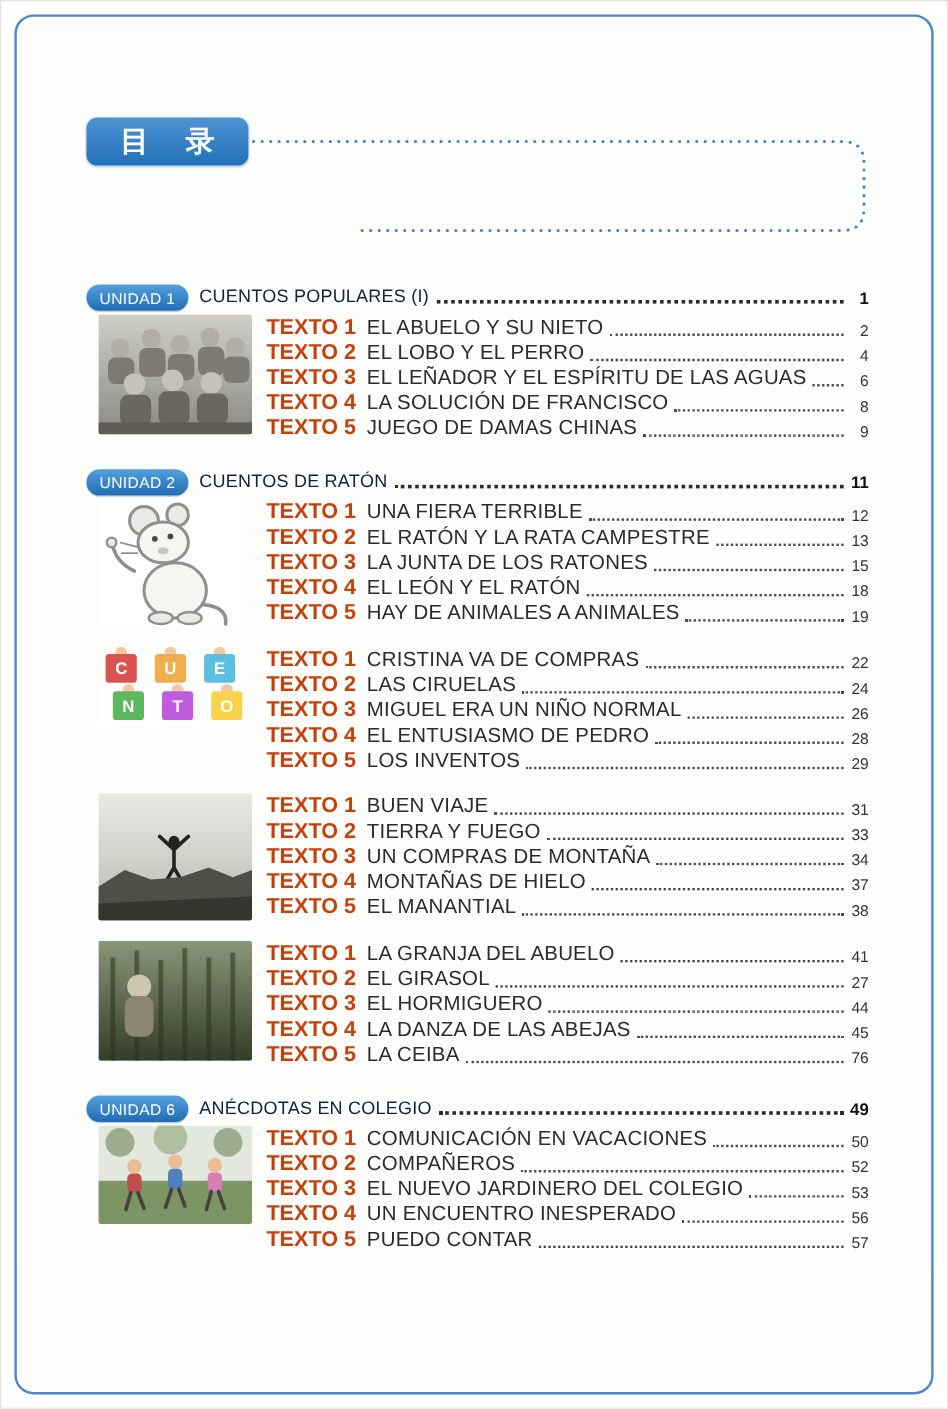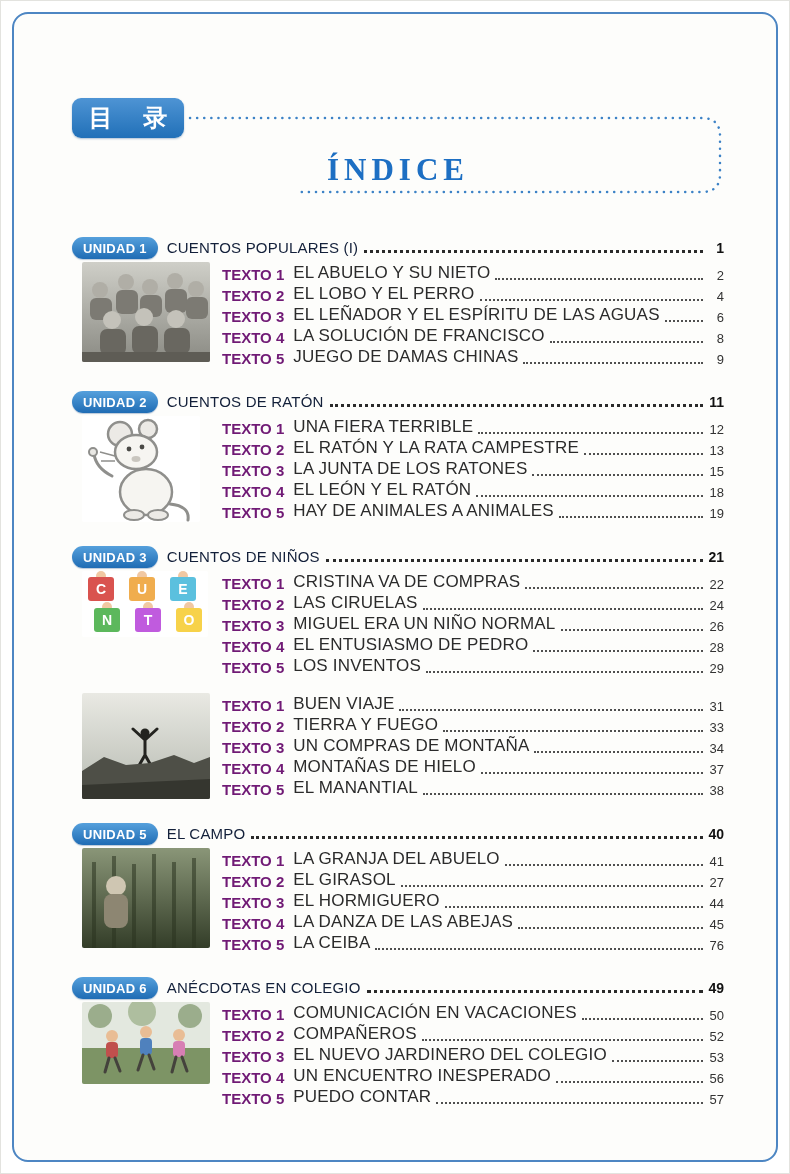--- a/index.html
+++ b/index.html
@@ -13,72 +13,71 @@
     position:absolute;inset:12px;
     border:2px solid #4d86c3;border-radius:16px;
     background:#fdfdfb;
   }
   .content{position:absolute;left:72px;right:66px;top:88px;}
 
   
   .header{position:relative;height:142px;}
   .deco{position:absolute;left:0;top:0;pointer-events:none;}
   .cn-badge{
-    position:absolute;left:0;top:10px;width:112px;height:40px;box-sizing:border-box;
+    position:absolute;left:0;top:10px;width:135px;height:40px;box-sizing:border-box;
     background:linear-gradient(#4e94d4,#2170b8);
     border-radius:9px;color:#fff;font-size:24px;font-weight:bold;
     display:flex;align-items:center;justify-content:center;
     letter-spacing:12px;padding-left:12px;
     box-shadow:0 1px 2px rgba(30,80,140,.35);
   }
   .main-title{
     position:absolute;left:50%;top:64px;transform:translateX(-50%);
     font-family:"Liberation Serif", serif;font-weight:bold;
     font-size:31px;color:#1d6fc3;letter-spacing:5px;
     background:#fdfdfb;padding:0 10px;z-index:2;white-space:nowrap;
   }
 
   
   .unit{margin-bottom:17px;}
   .uhead{display:flex;align-items:flex-end;height:26px;}
   .ubadge{
     background:linear-gradient(#55a0dc,#1f6cb4);
-    color:#fff;font-weight:bold;font-size:13px;
+    color:#fff;font-weight:normal;font-size:13px;
     padding:4px 11px 3px;border-radius:13px;margin-right:9px;margin-bottom:-3px;
     white-space:nowrap;letter-spacing:.3px;
     box-shadow:0 1px 1px rgba(30,80,140,.3);
   }
   .utitle{font-weight:normal;font-size:15px;color:#13203a;letter-spacing:.2px;white-space:nowrap;line-height:1.1;}
   .leader{flex:1 1 auto;border-bottom:3px dotted #2a2a2a;margin:0 3px 3px 6px;min-width:12px;}
   .leader.thin{border-bottom:2px dotted #4f4f4f;margin:0 3px 3px 5px;}
   .upage{font-weight:bold;font-size:14px;color:#111;min-width:18px;text-align:right;line-height:1.1;}
 
   .ubody{display:flex;margin-top:6px;}
   .uimg{width:150px;flex:0 0 150px;padding-left:10px;box-sizing:border-box;}
   .uimg svg{display:block;border-radius:2px;}
   .tlist{flex:1 1 auto;display:flex;flex-direction:column;}
   .trow{display:flex;align-items:flex-end;height:21px;}
-  .tlabel{color:#701a75;font-weight:bold;font-size:15px;margin-right:9px;white-space:nowrap;line-height:1.1;}
+  .tlabel{color:#c2410c;font-weight:bold;font-size:18px;margin-right:9px;white-space:nowrap;line-height:1.1;}
   .ttitle{font-size:17px;color:#2b2b2b;white-space:nowrap;letter-spacing:.2px;line-height:1.1;}
   .tpage{font-size:13px;color:#333;min-width:18px;text-align:right;line-height:1.1;}
 </style>
 </head>
 <body>
 
 <div class="scan-edge"></div>
 <div class="frame"></div>
 
 <div class="content">
 
   <div class="header">
     <svg class="deco" width="652" height="142" viewBox="0 0 652 142">
       <path d="M118 30 H 630 Q 648 30 648 48 V 86 Q 648 104 630 104 H 228" fill="none" stroke="#3c82c6" stroke-width="2.5" stroke-dasharray="0.1 7" stroke-linecap="round"></path>
     </svg>
     <div class="cn-badge">目 录</div>
-    <div class="main-title">ÍNDICE</div>
   </div>
 
   <div id="units">
       <div class="unit">
     <div class="uhead">
       <span class="ubadge">UNIDAD 1</span>
       <span class="utitle">CUENTOS POPULARES (I)</span>
       <span class="leader"></span>
       <span class="upage">1</span>
     </div>
@@ -207,26 +206,20 @@
             <div class="trow">
       <span class="tlabel">TEXTO 5</span>
       <span class="ttitle">HAY DE ANIMALES A ANIMALES</span>
       <span class="leader thin"></span>
       <span class="tpage">19</span>
     </div>
           </div>
     </div>
       </div>
       <div class="unit">
-    <div class="uhead">
-      <span class="ubadge">UNIDAD 3</span>
-      <span class="utitle">CUENTOS DE NIÑOS</span>
-      <span class="leader"></span>
-      <span class="upage">21</span>
-    </div>
     <div class="ubody">
       <div class="uimg">
             <svg width="126" height="66" viewBox="0 0 126 66">
               <rect width="126" height="66" fill="#ffffff"></rect>
               <circle cx="19" cy="5" r="5" fill="#f1c8a2"></circle>
               <rect x="6" y="6" width="26" height="24" rx="3" fill="#d9534f"></rect>
               <text x="19" y="23" text-anchor="middle" font-size="14" font-weight="bold" fill="#ffffff" font-family="Liberation Sans, sans-serif">C</text>
               <circle cx="60" cy="5" r="5" fill="#f1c8a2"></circle>
               <rect x="47" y="6" width="26" height="24" rx="3" fill="#f0ad4e"></rect>
               <text x="60" y="23" text-anchor="middle" font-size="14" font-weight="bold" fill="#ffffff" font-family="Liberation Sans, sans-serif">U</text>
@@ -323,26 +316,20 @@
             <div class="trow">
       <span class="tlabel">TEXTO 5</span>
       <span class="ttitle">EL MANANTIAL</span>
       <span class="leader thin"></span>
       <span class="tpage">38</span>
     </div>
           </div>
     </div>
       </div>
       <div class="unit">
-    <div class="uhead">
-      <span class="ubadge">UNIDAD 5</span>
-      <span class="utitle">EL CAMPO</span>
-      <span class="leader"></span>
-      <span class="upage">40</span>
-    </div>
     <div class="ubody">
       <div class="uimg">
             <svg width="128" height="100" viewBox="0 0 128 100">
     <defs>
                 <linearGradient id="gfld" x1="0" y1="0" x2="0" y2="1">
       <stop offset="0" stop-color="#8a9678"></stop>
                   <stop offset="1" stop-color="#333d28"></stop>
                 </linearGradient>
               </defs>
     <rect width="128" height="100" fill="url(#gfld)"></rect>

